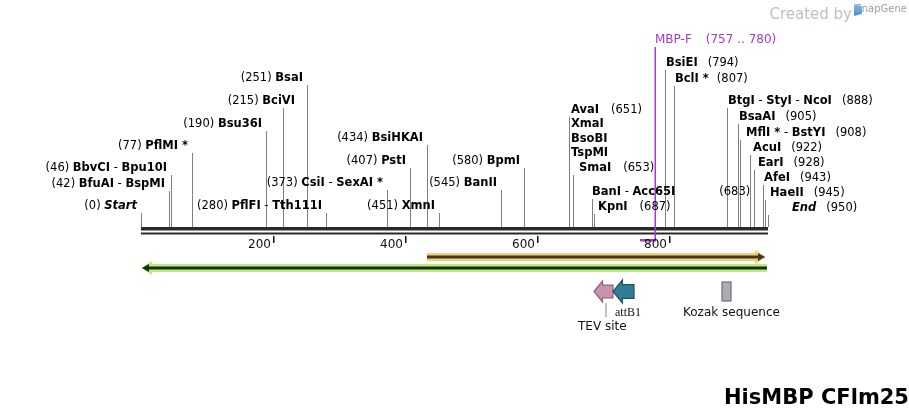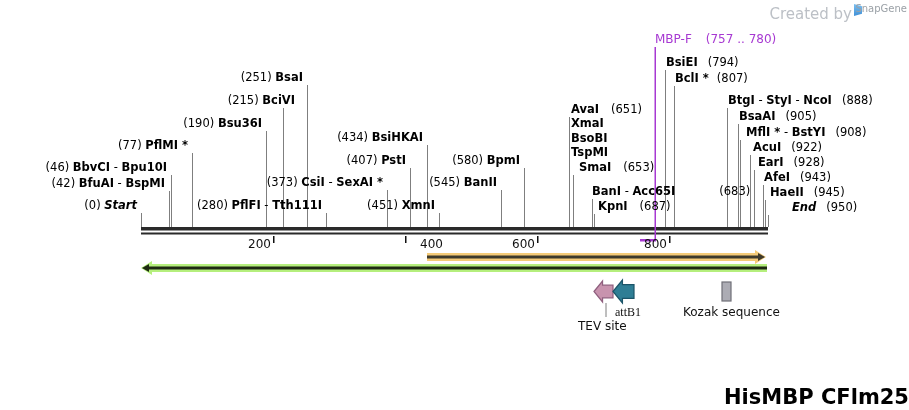--- a/index.html
+++ b/index.html
@@ -75,21 +75,21 @@
       <rect x="149" y="266.5" width="618" height="3" fill="#1e2a12"></rect>
       <polygon points="149,264 142,268 149,272" fill="#1e2a12"></polygon>
       <polygon points="594,291.5 602.55,281 602.55,285.2 613,285.2 613,297.8 602.55,297.8 602.55,302" fill="#c893ae" stroke="#8f5f7e" stroke-width="1.2" stroke-linejoin="miter"></polygon>
       <polygon points="613,291.5 622.45,280 622.45,284.6 634,284.6 634,298.4 622.45,298.4 622.45,303" fill="#2f7e95" stroke="#1b5468" stroke-width="1.2" stroke-linejoin="miter"></polygon>
       <rect x="722" y="282" width="9" height="19" fill="#acacb4" stroke="#6f6f77" stroke-width="1.2"></rect>
       <line x1="606" y1="303" x2="606" y2="317" stroke="#7f7f7f" stroke-width="1"></line>
     </svg>
 
   <div id="labels-layer">
       <div class="tick-num" style="left: 271px; top: 237.5px;">200</div>
-      <div class="tick-num" style="left: 403px; top: 237.5px; margin-left: 40px;">400</div>
+      <div class="tick-num" style="left: 403px; top: 237.5px;">400</div>
       <div class="tick-num" style="left: 535px; top: 237.5px;">600</div>
       <div class="tick-num" style="left: 667px; top: 237.5px;">800</div>
       <div class="lbl ra" style="left: 303px; top: 71px;"><span class="r">(251) </span><span class="b">BsaI</span></div>
       <div class="lbl ra" style="left: 279px; top: 94px; margin-left: 16px;"><span class="r">(215) </span><span class="b">BciVI</span></div>
       <div class="lbl ra" style="left: 262px; top: 117px;"><span class="r">(190) </span><span class="b">Bsu36I</span></div>
       <div class="lbl ra" style="left: 188px; top: 139px;"><span class="r">(77) </span><span class="b">PflMI *</span></div>
       <div class="lbl ra" style="left: 167px; top: 161px;"><span class="r">(46) </span><span class="b">BbvCI</span><span class="r"> - </span><span class="b">Bpu10I</span></div>
       <div class="lbl ra" style="left: 165px; top: 177px;"><span class="r">(42) </span><span class="b">BfuAI</span><span class="r"> - </span><span class="b">BspMI</span></div>
       <div class="lbl ra" style="left: 137px; top: 199px;"><span class="r">(0) </span><span class="i">Start</span></div>
       <div class="lbl ra" style="left: 322px; top: 199px;"><span class="r">(280) </span><span class="b">PflFI</span><span class="r"> - </span><span class="b">Tth111I</span></div>

